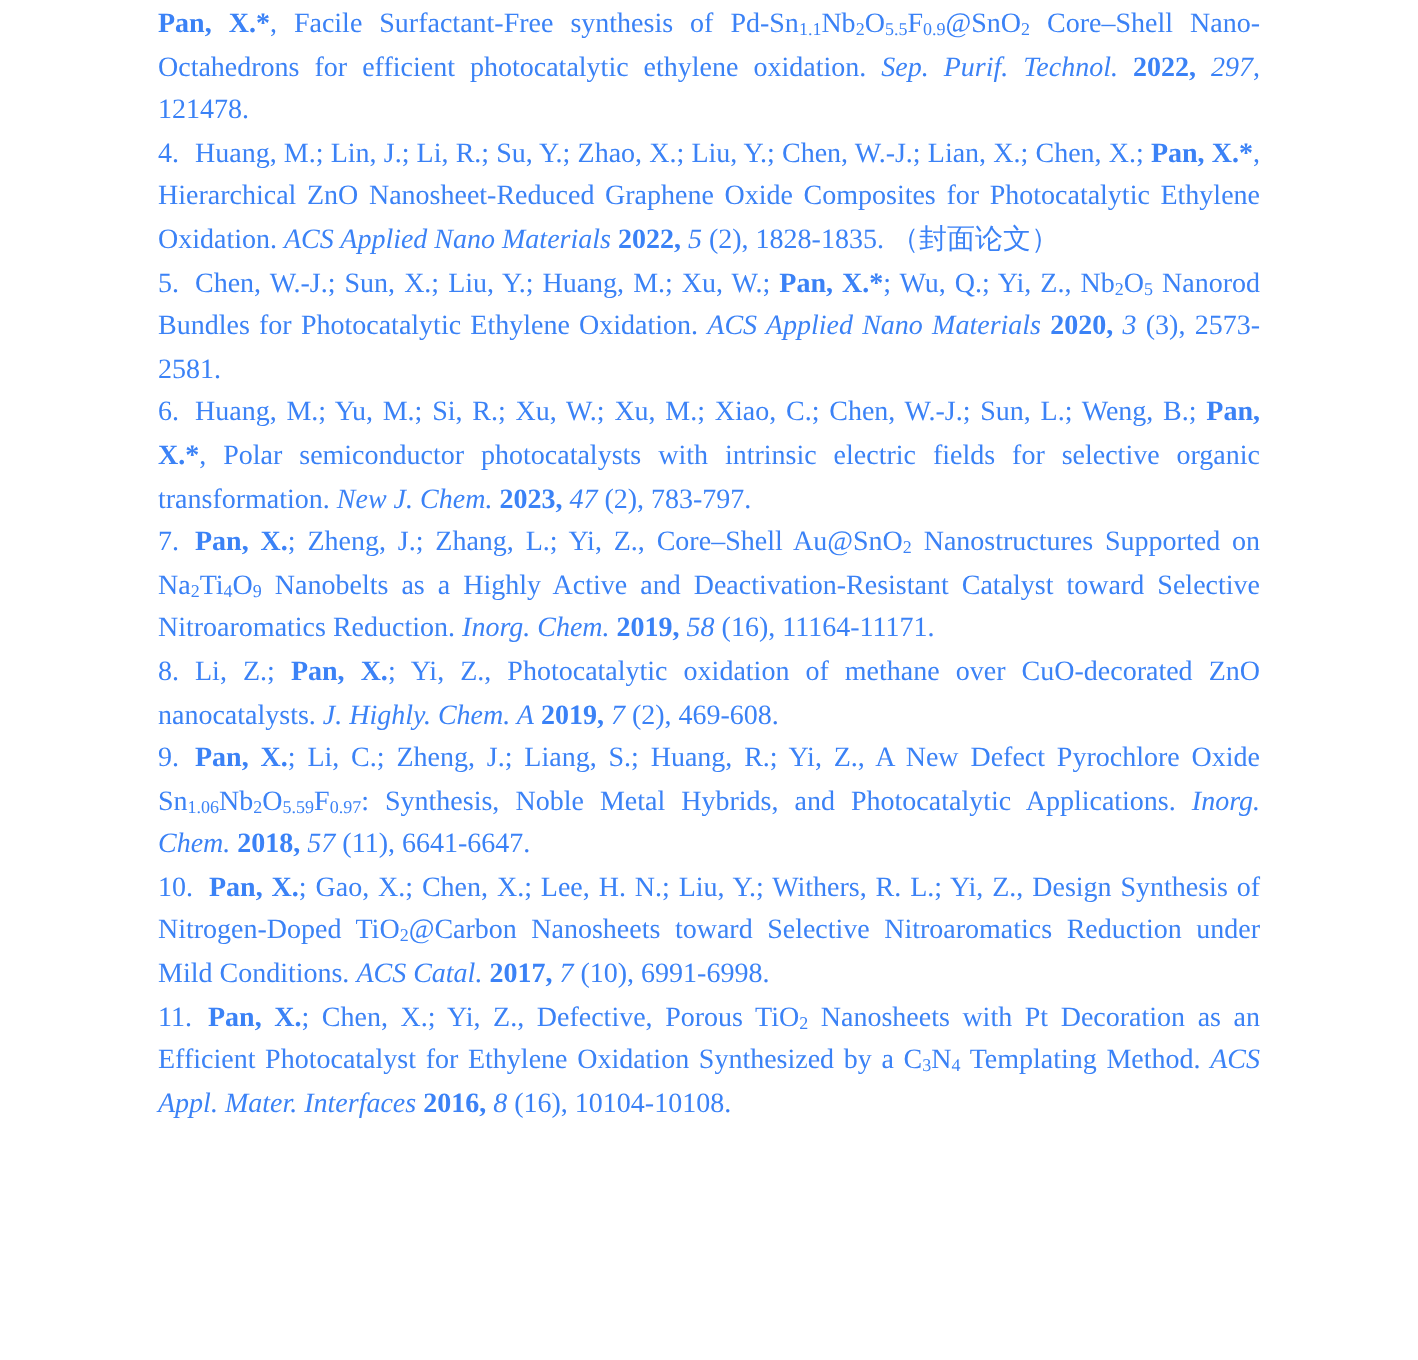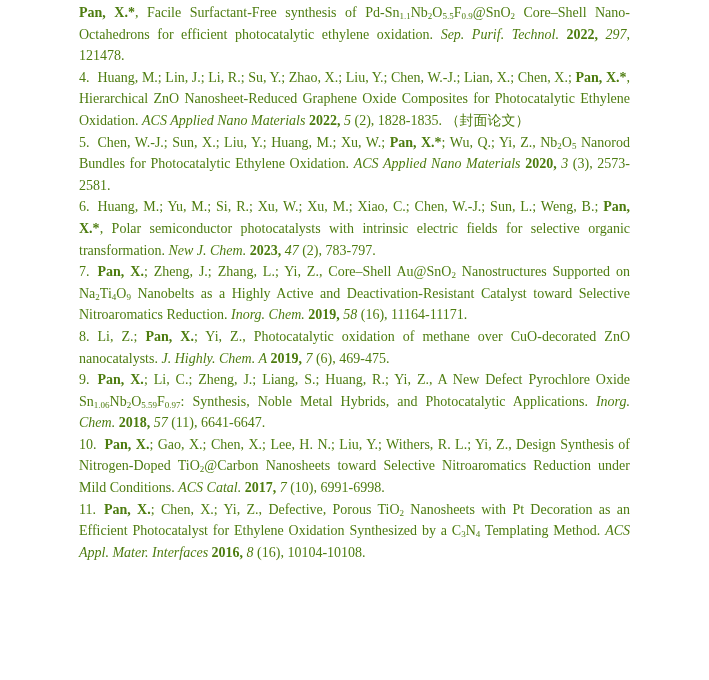--- a/index.html
+++ b/index.html
@@ -7,21 +7,21 @@
     width: 709px; height: 680px;
     background: #ffffff;
     overflow: hidden;
   }
   .page {
     position: relative;
     width: 709px; height: 680px;
     background: #ffffff;
     font-family: "Liberation Serif", "DejaVu Serif", serif;
     font-size: 14px;
-    color: #4d7c0f;
+    color: #3b82f6;
   }
   .ref-list {
     position: absolute;
     left: 79px; top: 2px;
     width: 551px;
     text-align: justify;
     line-height: 21.6px;
   }
   p.ref { margin: 0; padding: 0; }
   .ref-num { padding-right: 8px; }
@@ -32,18 +32,18 @@
 </head>
 <body>
 
 <div class="page">
   <div class="ref-list" id="ref-list">
       <p class="ref"><span class="b ">Pan, X.*</span><span class="">, Facile Surfactant-Free synthesis of Pd-Sn</span><sub class="sub">1.1</sub><span class="">Nb</span><sub class="sub">2</sub><span class="">O</span><sub class="sub">5.5</sub><span class="">F</span><sub class="sub">0.9</sub><span class="">@SnO</span><sub class="sub">2</sub><span class=""> Core–Shell Nano-Octahedrons for efficient photocatalytic ethylene oxidation. </span><span class="i ">Sep. Purif. Technol.</span><span class=""> </span><span class="b ">2022,</span><span class=""> </span><span class="i ">297</span><span class="">, 121478.</span></p>
       <p class="ref"><span class="ref-num">4.</span><span class="">Huang, M.; Lin, J.; Li, R.; Su, Y.; Zhao, X.; Liu, Y.; Chen, W.-J.; Lian, X.; Chen, X.; </span><span class="b ">Pan, X.*</span><span class="">, Hierarchical ZnO Nanosheet-Reduced Graphene Oxide Composites for Photocatalytic Ethylene Oxidation. </span><span class="i ">ACS Applied Nano Materials</span><span class=""> </span><span class="b ">2022,</span><span class=""> </span><span class="i ">5</span><span class=""> (2), 1828-1835. （封面论文）</span></p>
       <p class="ref"><span class="ref-num">5.</span><span class="">Chen, W.-J.; Sun, X.; Liu, Y.; Huang, M.; Xu, W.; </span><span class="b ">Pan, X.*</span><span class="">; Wu, Q.; Yi, Z., Nb</span><sub class="sub">2</sub><span class="">O</span><sub class="sub">5</sub><span class=""> Nanorod Bundles for Photocatalytic Ethylene Oxidation. </span><span class="i ">ACS Applied Nano Materials</span><span class=""> </span><span class="b ">2020,</span><span class=""> </span><span class="i ">3</span><span class=""> (3), 2573-2581.</span></p>
       <p class="ref"><span class="ref-num">6.</span><span class="">Huang, M.; Yu, M.; Si, R.; Xu, W.; Xu, M.; Xiao, C.; Chen, W.-J.; Sun, L.; Weng, B.; </span><span class="b ">Pan, X.*</span><span class="">, Polar semiconductor photocatalysts with intrinsic electric fields for selective organic transformation. </span><span class="i ">New J. Chem.</span><span class=""> </span><span class="b ">2023,</span><span class=""> </span><span class="i ">47</span><span class=""> (2), 783-797.</span></p>
       <p class="ref"><span class="ref-num">7.</span><span class="b ">Pan, X.</span><span class="">; Zheng, J.; Zhang, L.; Yi, Z., Core–Shell Au@SnO</span><sub class="sub">2</sub><span class=""> Nanostructures Supported on Na</span><sub class="sub">2</sub><span class="">Ti</span><sub class="sub">4</sub><span class="">O</span><sub class="sub">9</sub><span class=""> Nanobelts as a Highly Active and Deactivation-Resistant Catalyst toward Selective Nitroaromatics Reduction. </span><span class="i ">Inorg. Chem.</span><span class=""> </span><span class="b ">2019,</span><span class=""> </span><span class="i ">58</span><span class=""> (16), 11164-11171.</span></p>
-      <p class="ref"><span class="ref-num">8.</span><span class="">Li, Z.; </span><span class="b ">Pan, X.</span><span class="">; Yi, Z., Photocatalytic oxidation of methane over CuO-decorated ZnO nanocatalysts. </span><span class="i ">J. Highly. Chem. A</span><span class=""> </span><span class="b ">2019,</span><span class=""> </span><span class="i ">7</span><span class=""> (6), 469-475.</span></p>
+      <p class="ref"><span class="ref-num">8.</span><span class="">Li, Z.; </span><span class="b ">Pan, X.</span><span class="">; Yi, Z., Photocatalytic oxidation of methane over CuO-decorated ZnO nanocatalysts. </span><span class="i ">J. Highly. Chem. A</span><span class=""> </span><span class="b ">2019,</span><span class=""> </span><span class="i ">7</span><span class=""> (2), 469-608.</span></p>
       <p class="ref"><span class="ref-num">9.</span><span class="b ">Pan, X.</span><span class="">; Li, C.; Zheng, J.; Liang, S.; Huang, R.; Yi, Z., A New Defect Pyrochlore Oxide Sn</span><sub class="sub">1.06</sub><span class="">Nb</span><sub class="sub">2</sub><span class="">O</span><sub class="sub">5.59</sub><span class="">F</span><sub class="sub">0.97</sub><span class="">: Synthesis, Noble Metal Hybrids, and Photocatalytic Applications. </span><span class="i ">Inorg. Chem.</span><span class=""> </span><span class="b ">2018,</span><span class=""> </span><span class="i ">57</span><span class=""> (11), 6641-6647.</span></p>
       <p class="ref"><span class="ref-num">10.</span><span class="b ">Pan, X.</span><span class="">; Gao, X.; Chen, X.; Lee, H. N.; Liu, Y.; Withers, R. L.; Yi, Z., Design Synthesis of Nitrogen-Doped TiO</span><sub class="sub">2</sub><span class="">@Carbon Nanosheets toward Selective Nitroaromatics Reduction under Mild Conditions. </span><span class="i ">ACS Catal.</span><span class=""> </span><span class="b ">2017,</span><span class=""> </span><span class="i ">7</span><span class=""> (10), 6991-6998.</span></p>
       <p class="ref"><span class="ref-num">11.</span><span class="b ">Pan, X.</span><span class="">; Chen, X.; Yi, Z., Defective, Porous TiO</span><sub class="sub">2</sub><span class=""> Nanosheets with Pt Decoration as an Efficient Photocatalyst for Ethylene Oxidation Synthesized by a C</span><sub class="sub">3</sub><span class="">N</span><sub class="sub">4</sub><span class=""> Templating Method. </span><span class="i ">ACS Appl. Mater. Interfaces</span><span class=""> </span><span class="b ">2016,</span><span class=""> </span><span class="i ">8</span><span class=""> (16), 10104-10108.</span></p>
     </div>
 </div>
 
 </body></html>

